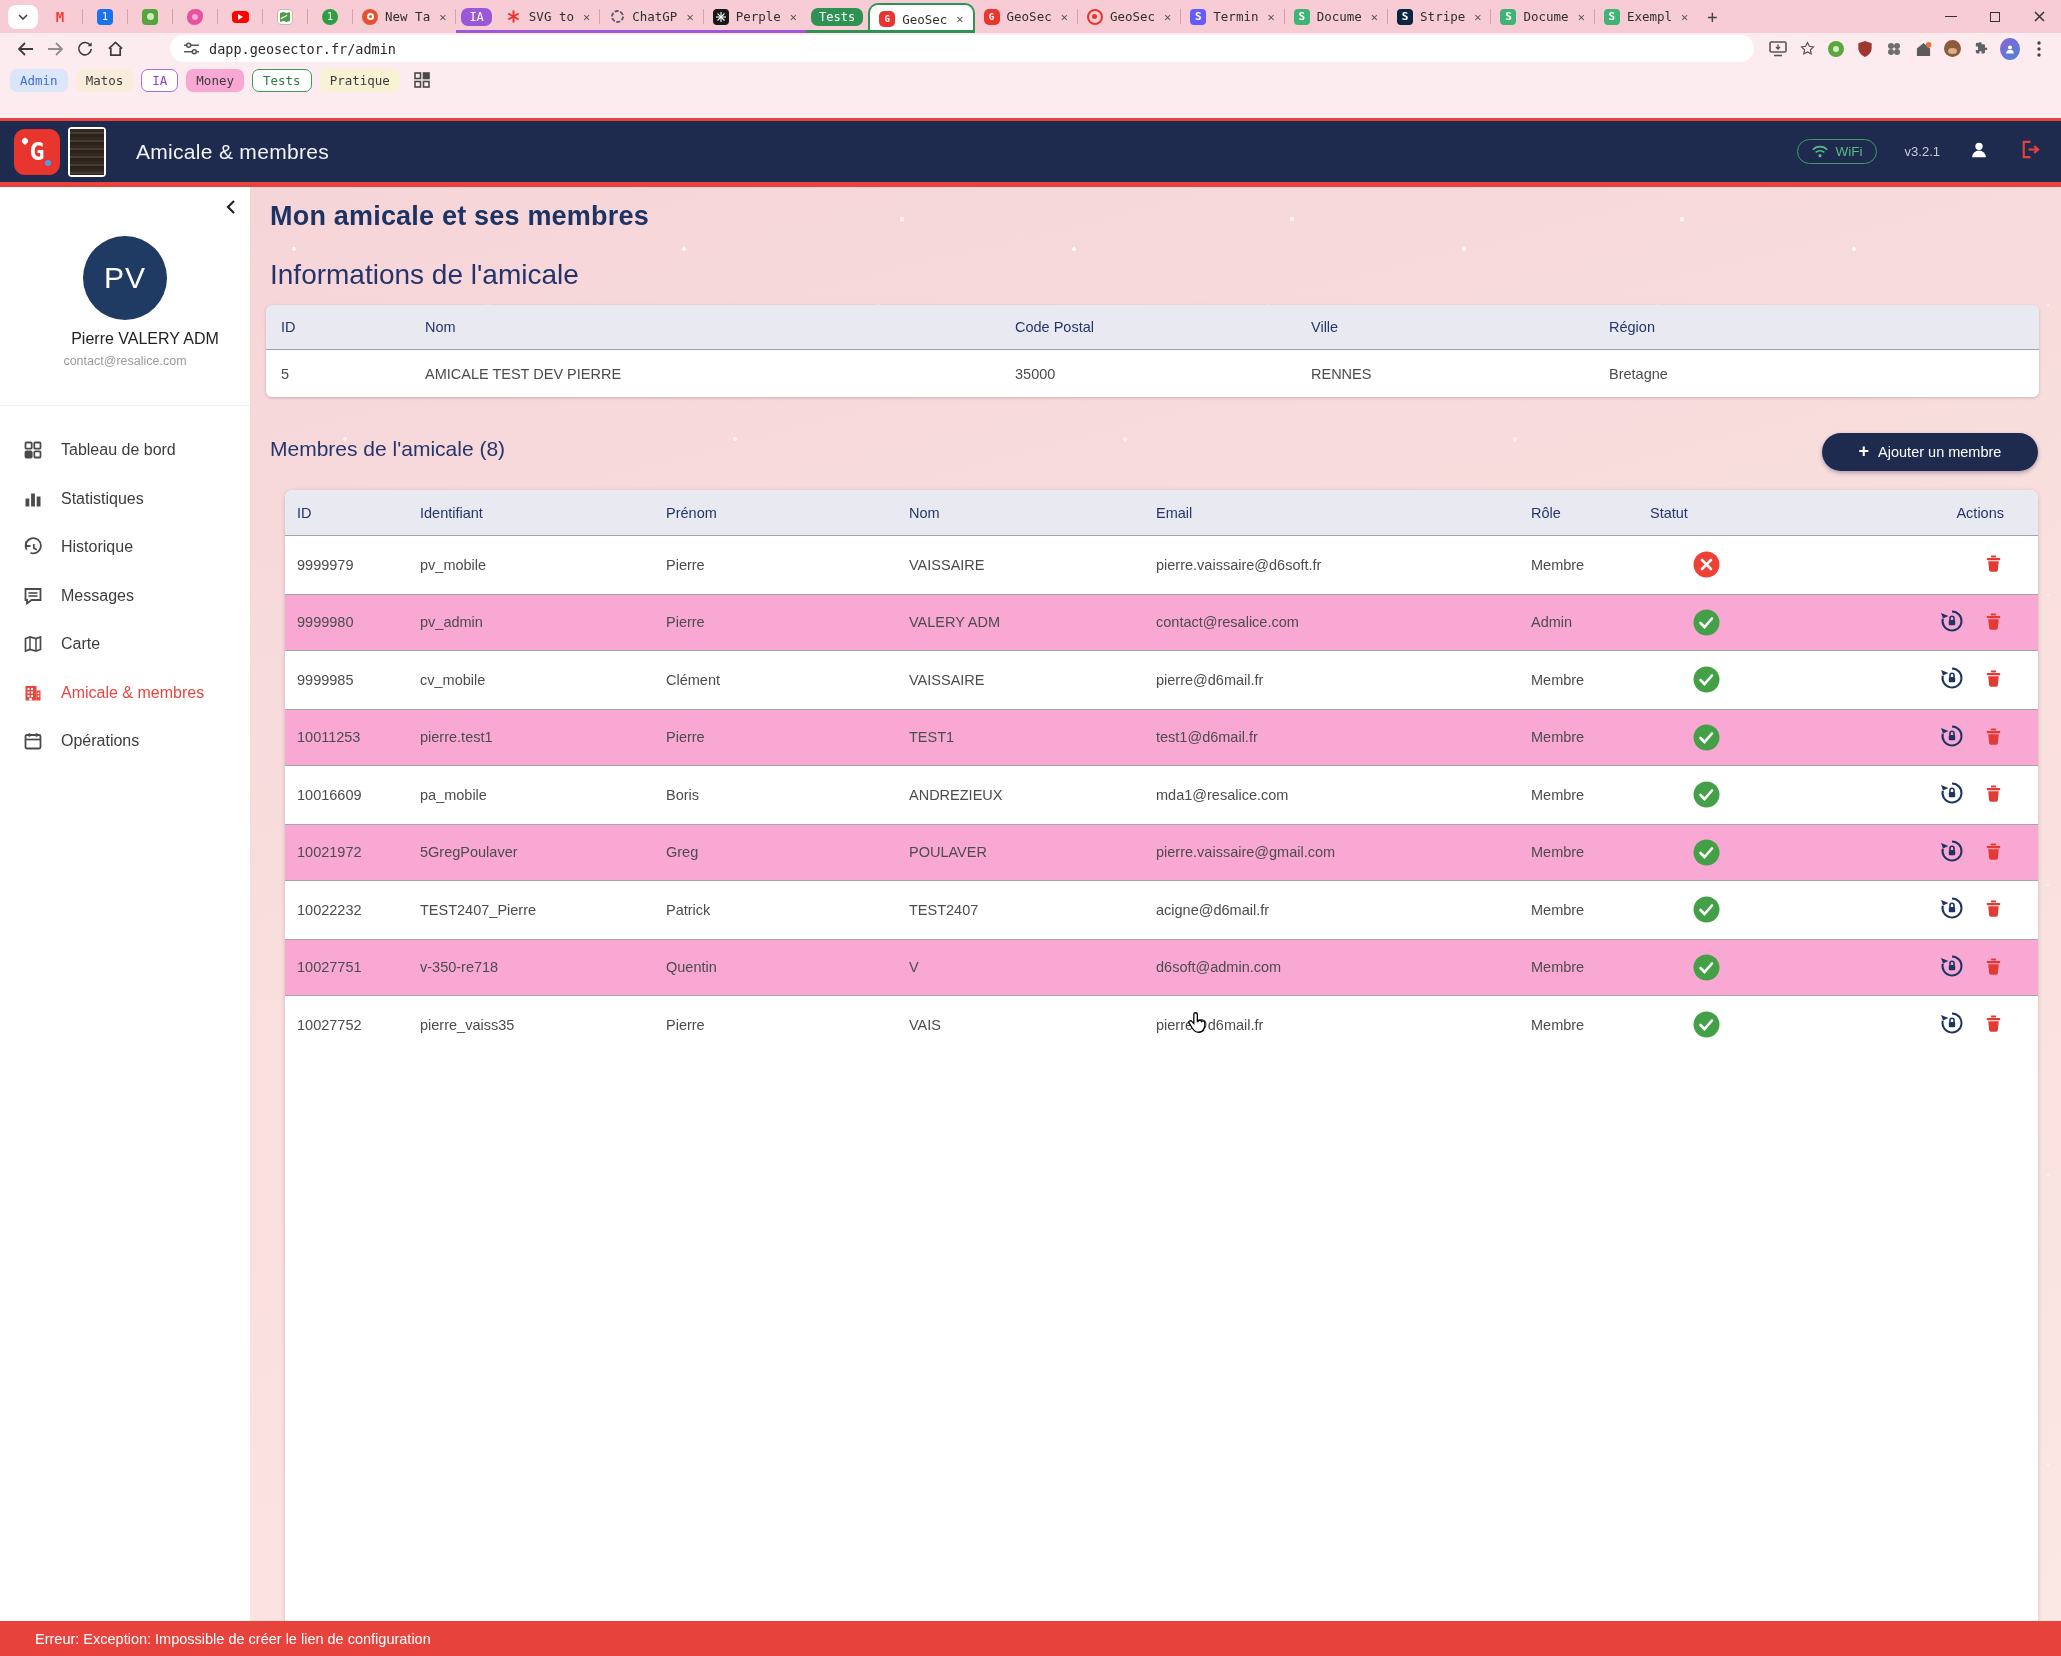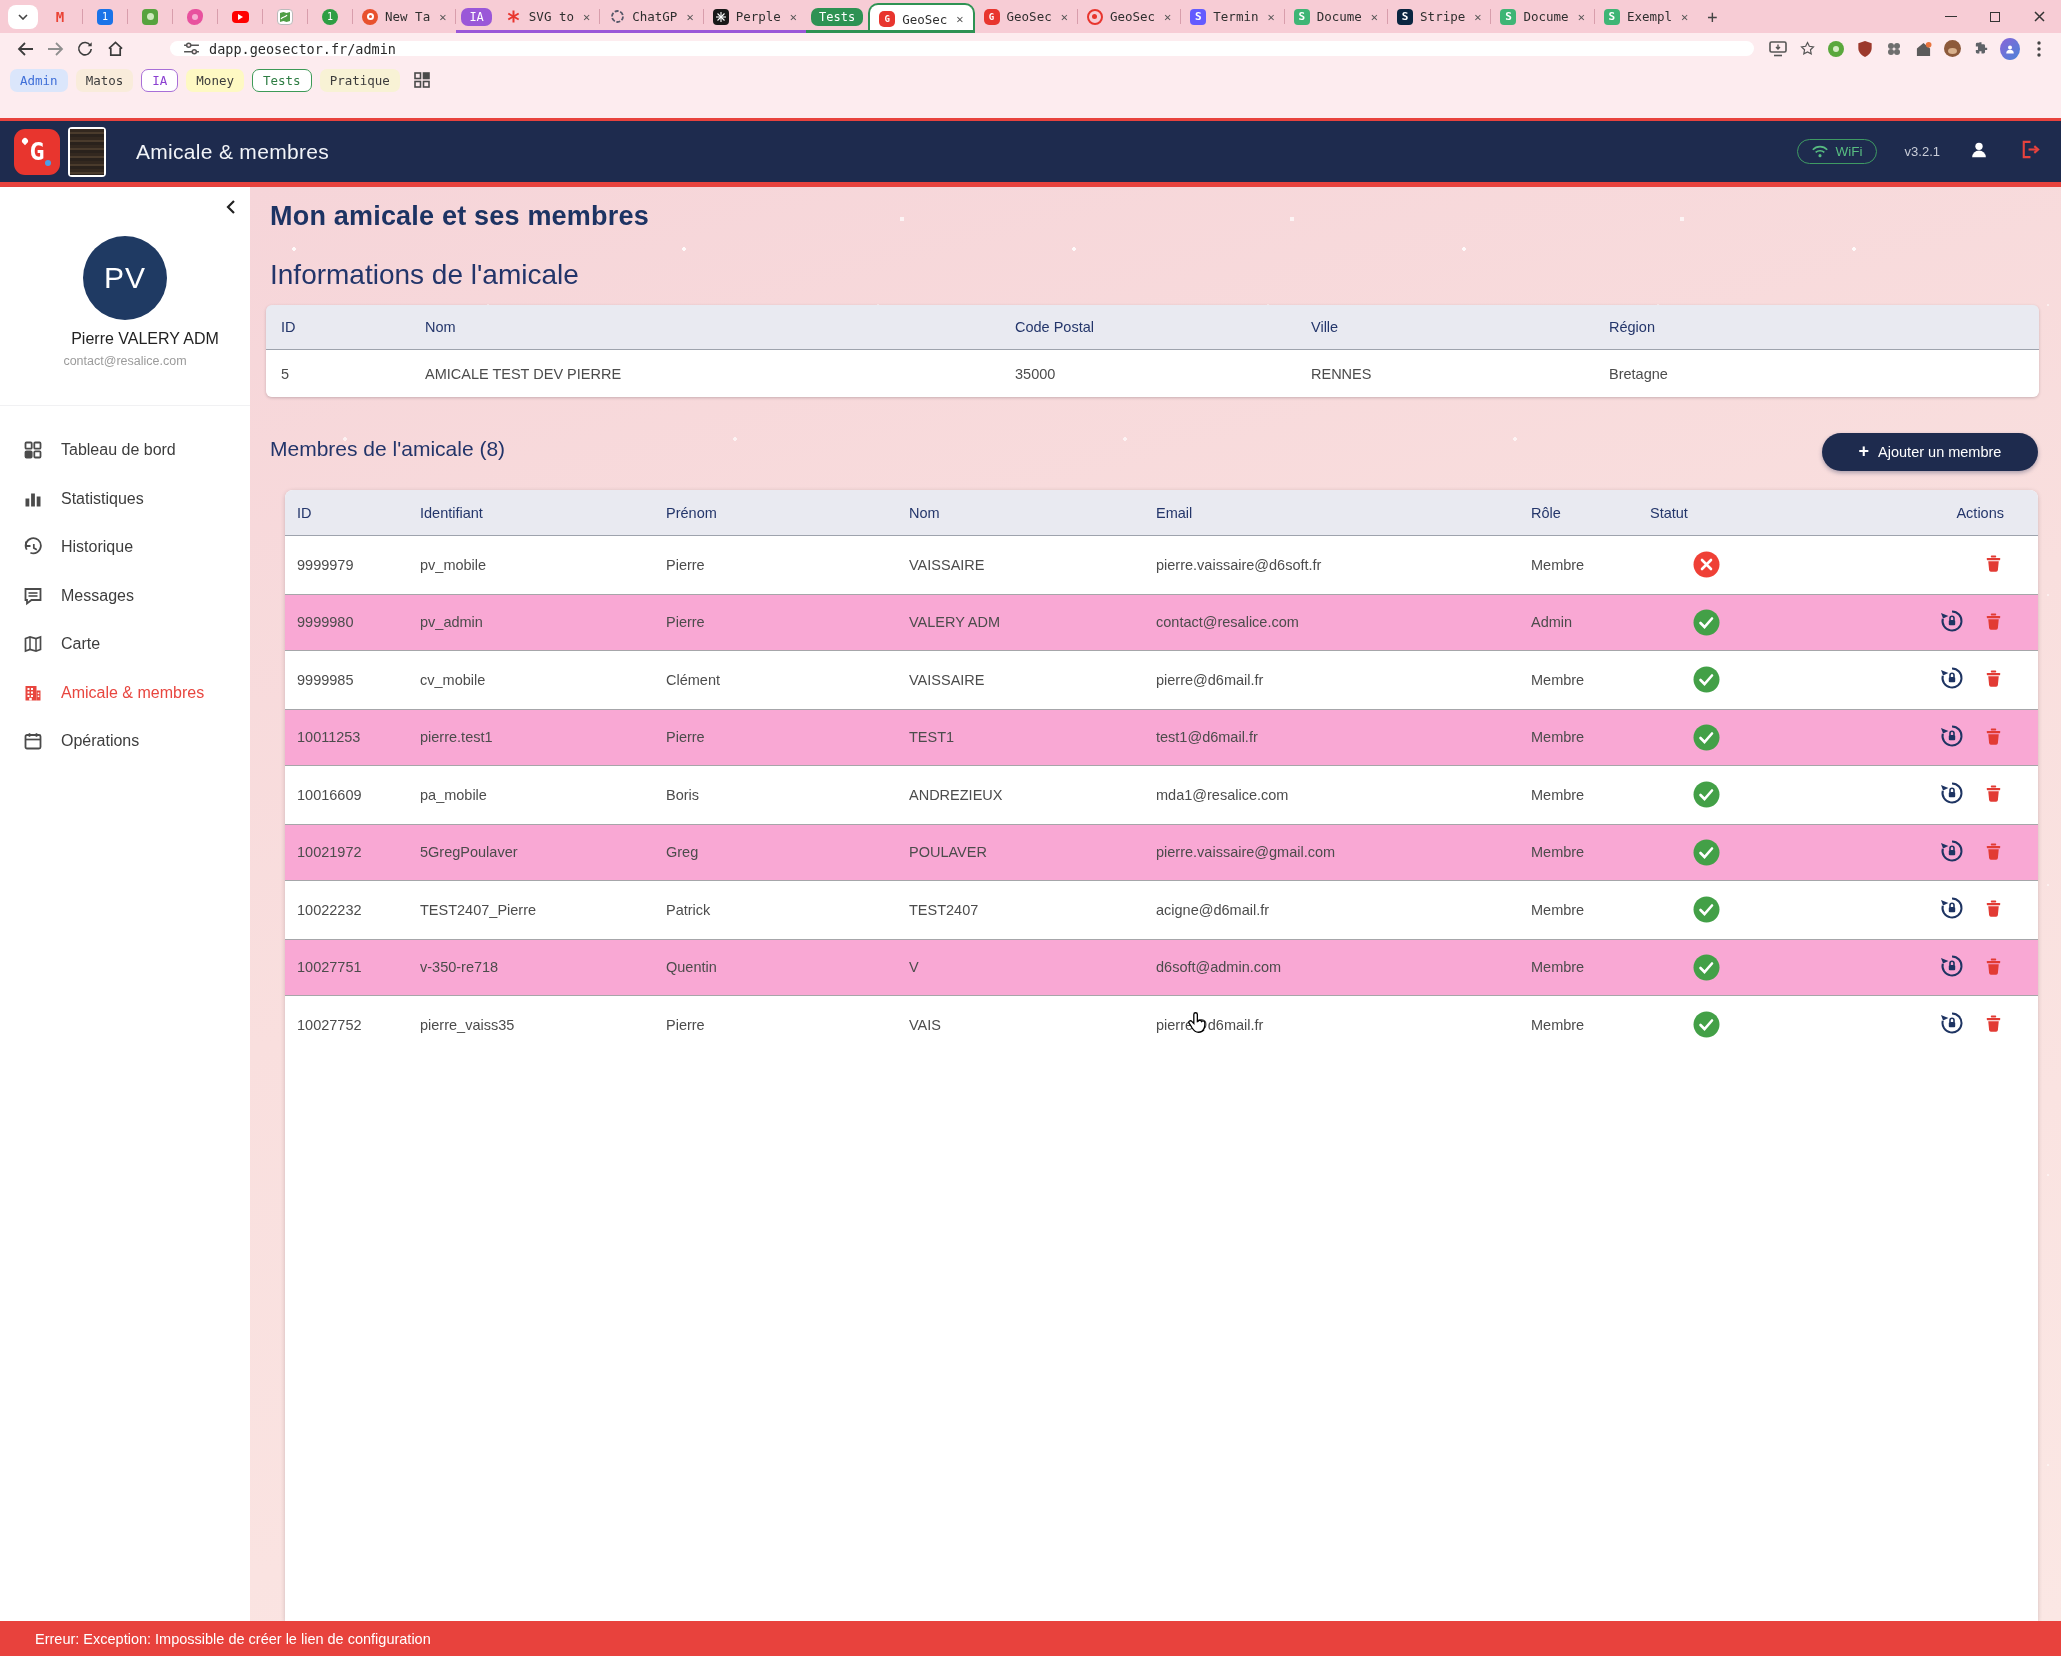--- a/index.html
+++ b/index.html
@@ -25,33 +25,33 @@
   .pill-ia{background:#9a57d8;}
   .pill-tests{background:#2e9253;}
   .fav{width:16px;height:16px;flex:0 0 auto;display:flex;align-items:center;justify-content:center;border-radius:4px;font-size:10px;}
   .newtab-btn{width:30px;height:28px;display:flex;align-items:center;justify-content:center;font-size:17px;color:#444;}
   .win-controls{margin-left:auto;display:flex;height:33px;}
   .win-btn{width:44px;height:33px;display:flex;align-items:center;justify-content:center;}
 
   .toolbar{position:absolute;left:0;top:33px;width:2061px;height:31px;background:#fdecef;
     display:flex;align-items:center;padding:0 12px 0 10px;}
   .nav-btn{width:30px;height:28px;display:flex;align-items:center;justify-content:center;flex:0 0 auto;}
-  .omnibox{flex:1;height:15px;background:#fff;border-radius:14px;margin-left:40px;margin-right:14px;
+  .omnibox{flex:1;height:27px;background:#fff;border-radius:14px;margin-left:40px;margin-right:14px;
     display:flex;align-items:center;padding:0 14px;gap:10px;}
   .url-text{font-family:"DejaVu Sans Mono",monospace;font-size:13.5px;color:#2a2a2a;}
   .ext-cluster{display:flex;align-items:center;gap:9px;flex:0 0 auto;}
   .ext-ic{width:20px;height:20px;display:flex;align-items:center;justify-content:center;}
 
   .bookmarks{position:absolute;left:0;top:64px;width:2061px;height:55px;background:#fdecef;
     display:flex;align-items:flex-start;padding:5px 0 0 10px;font-family:"DejaVu Sans Mono",monospace;font-size:12.5px;}
   .bm{height:23px;border-radius:7px;display:flex;align-items:center;padding:0 10px;margin-right:8px;flex:0 0 auto;}
   .bm-blue{background:#dbe6fb;color:#3f6fd8;}
   .bm-tan{background:#f9ecdb;color:#3c3c3c;}
   .bm-purple{background:#fff;border:1.5px solid #a86fd8;color:#8b3fd1;}
-  .bm-gray{background:#fef9c3;color:#3c3c3c;}
+  .bm-gray{background:#f9a8d4;color:#3c3c3c;}
   .bm-green{background:#fff;border:1.5px solid #3d9a57;color:#2e7d43;}
   .bm-yellow{background:#f8f2d5;color:#3c3c3c;}
   .bm-grid{margin-left:6px;margin-top:3px;}
 
   
   .app-red-top{position:absolute;left:0;top:118px;width:2061px;height:3px;background:#e8423d;}
   .app-header{position:absolute;left:0;top:121px;width:2061px;height:61px;background:#1e2b4e;
     display:flex;align-items:center;padding:0 20px 0 14px;}
   .app-red-bottom{position:absolute;left:0;top:182px;width:2061px;height:5px;background:#e8423d;}
   .app-logo{width:46px;height:46px;border-radius:11px;background:#e8352e;position:relative;

